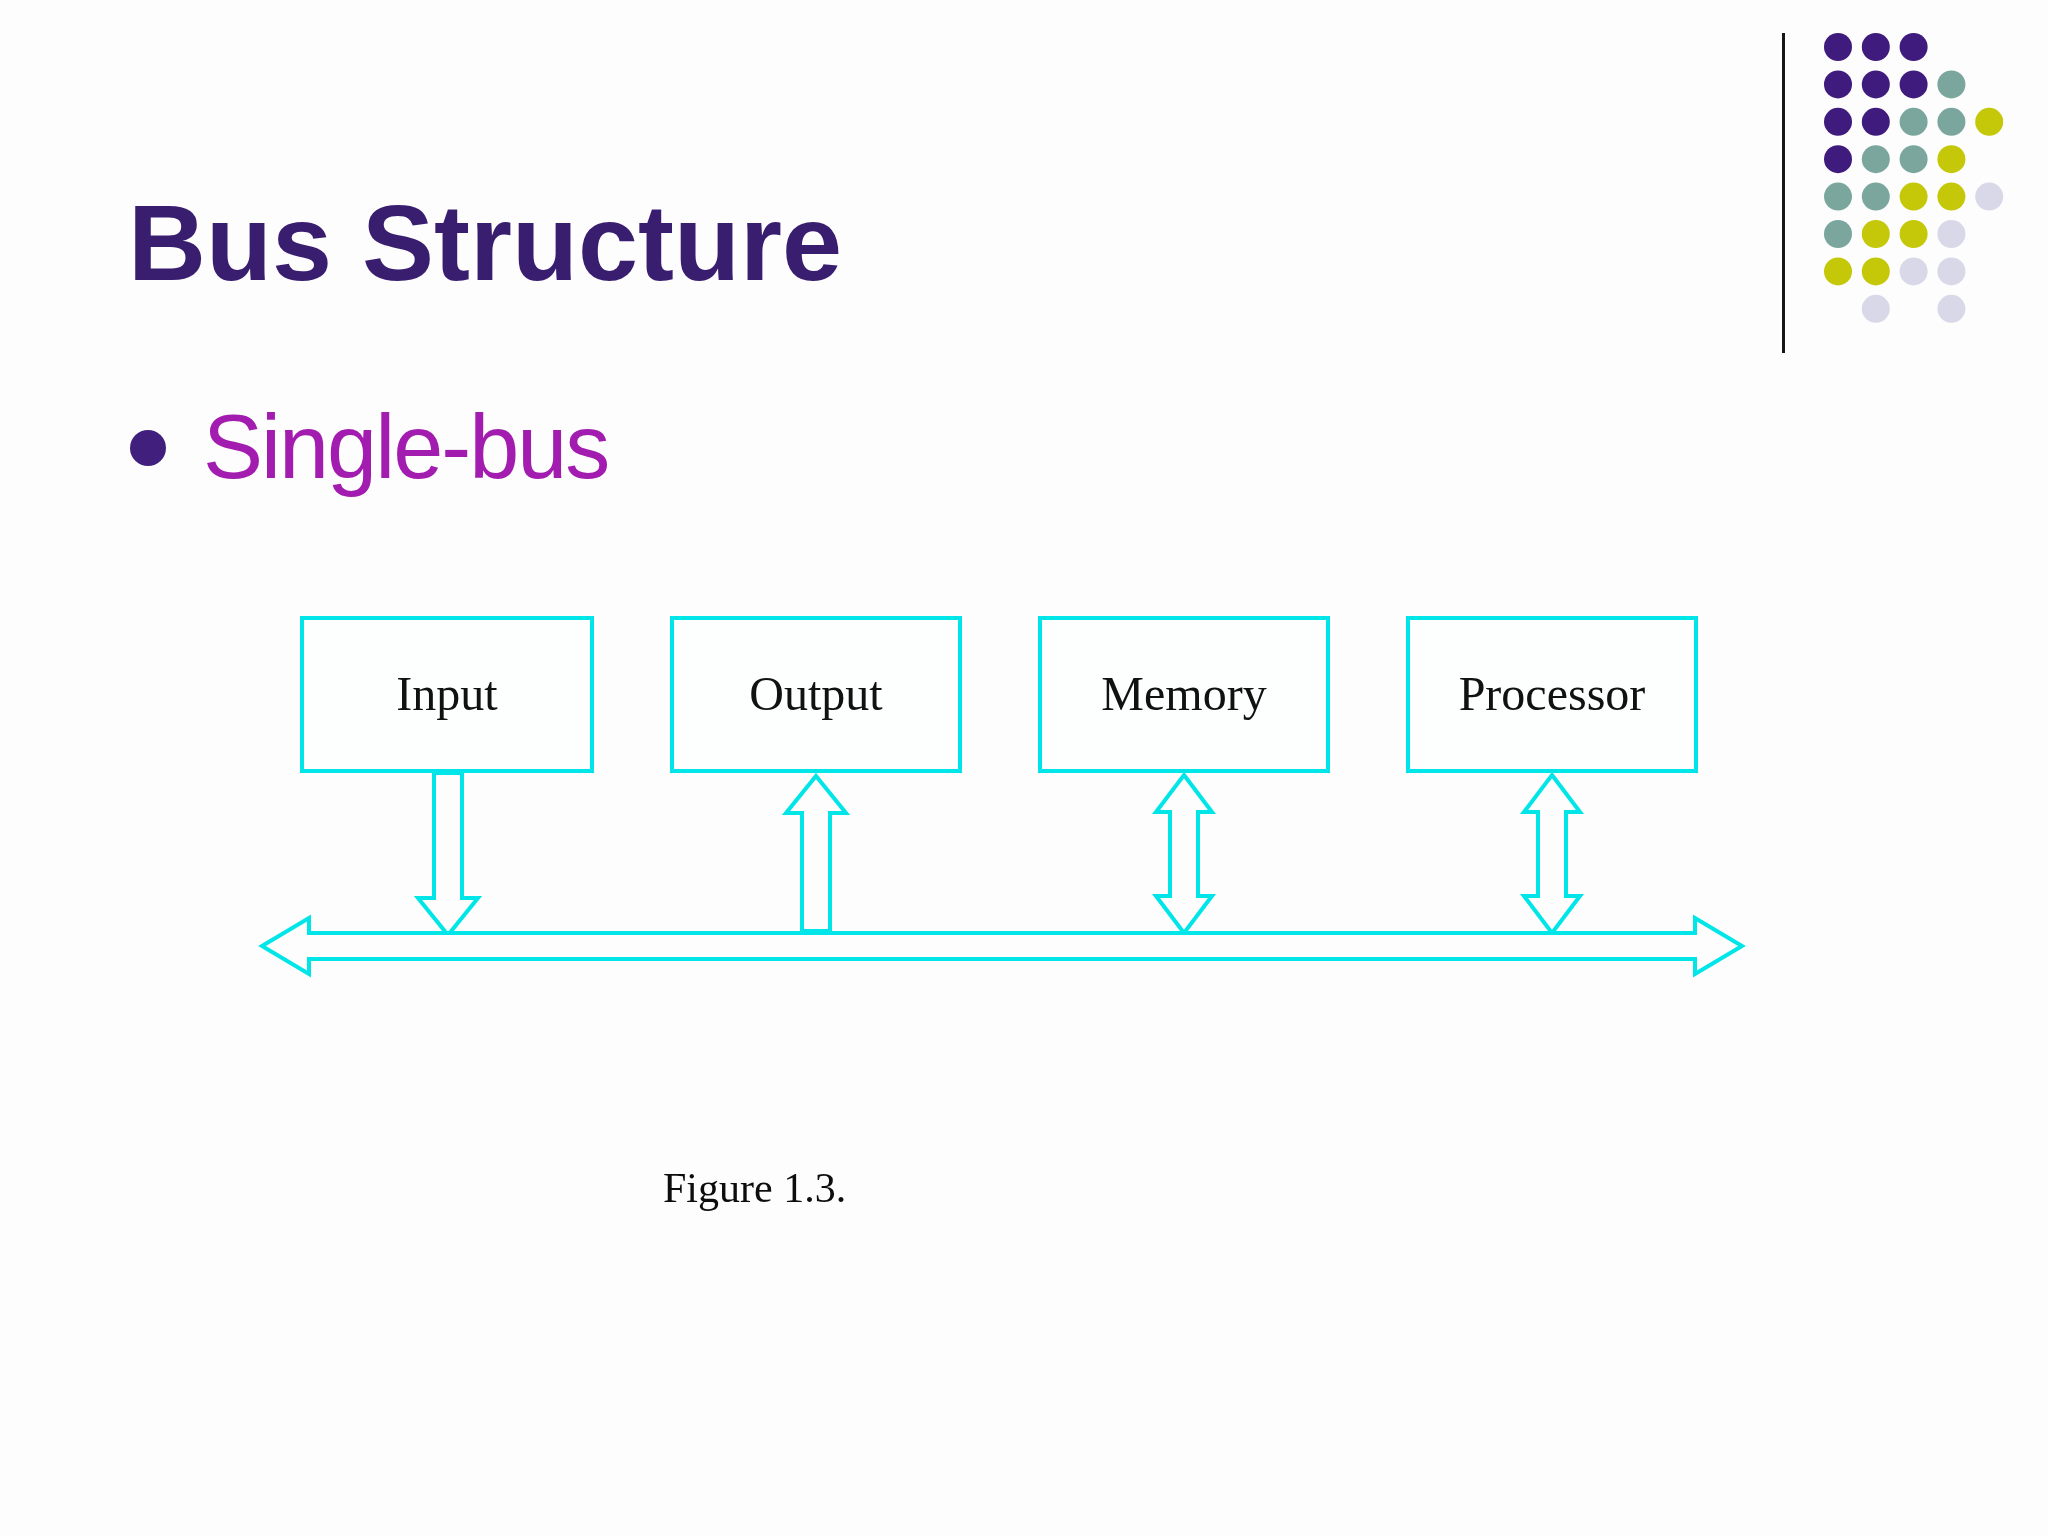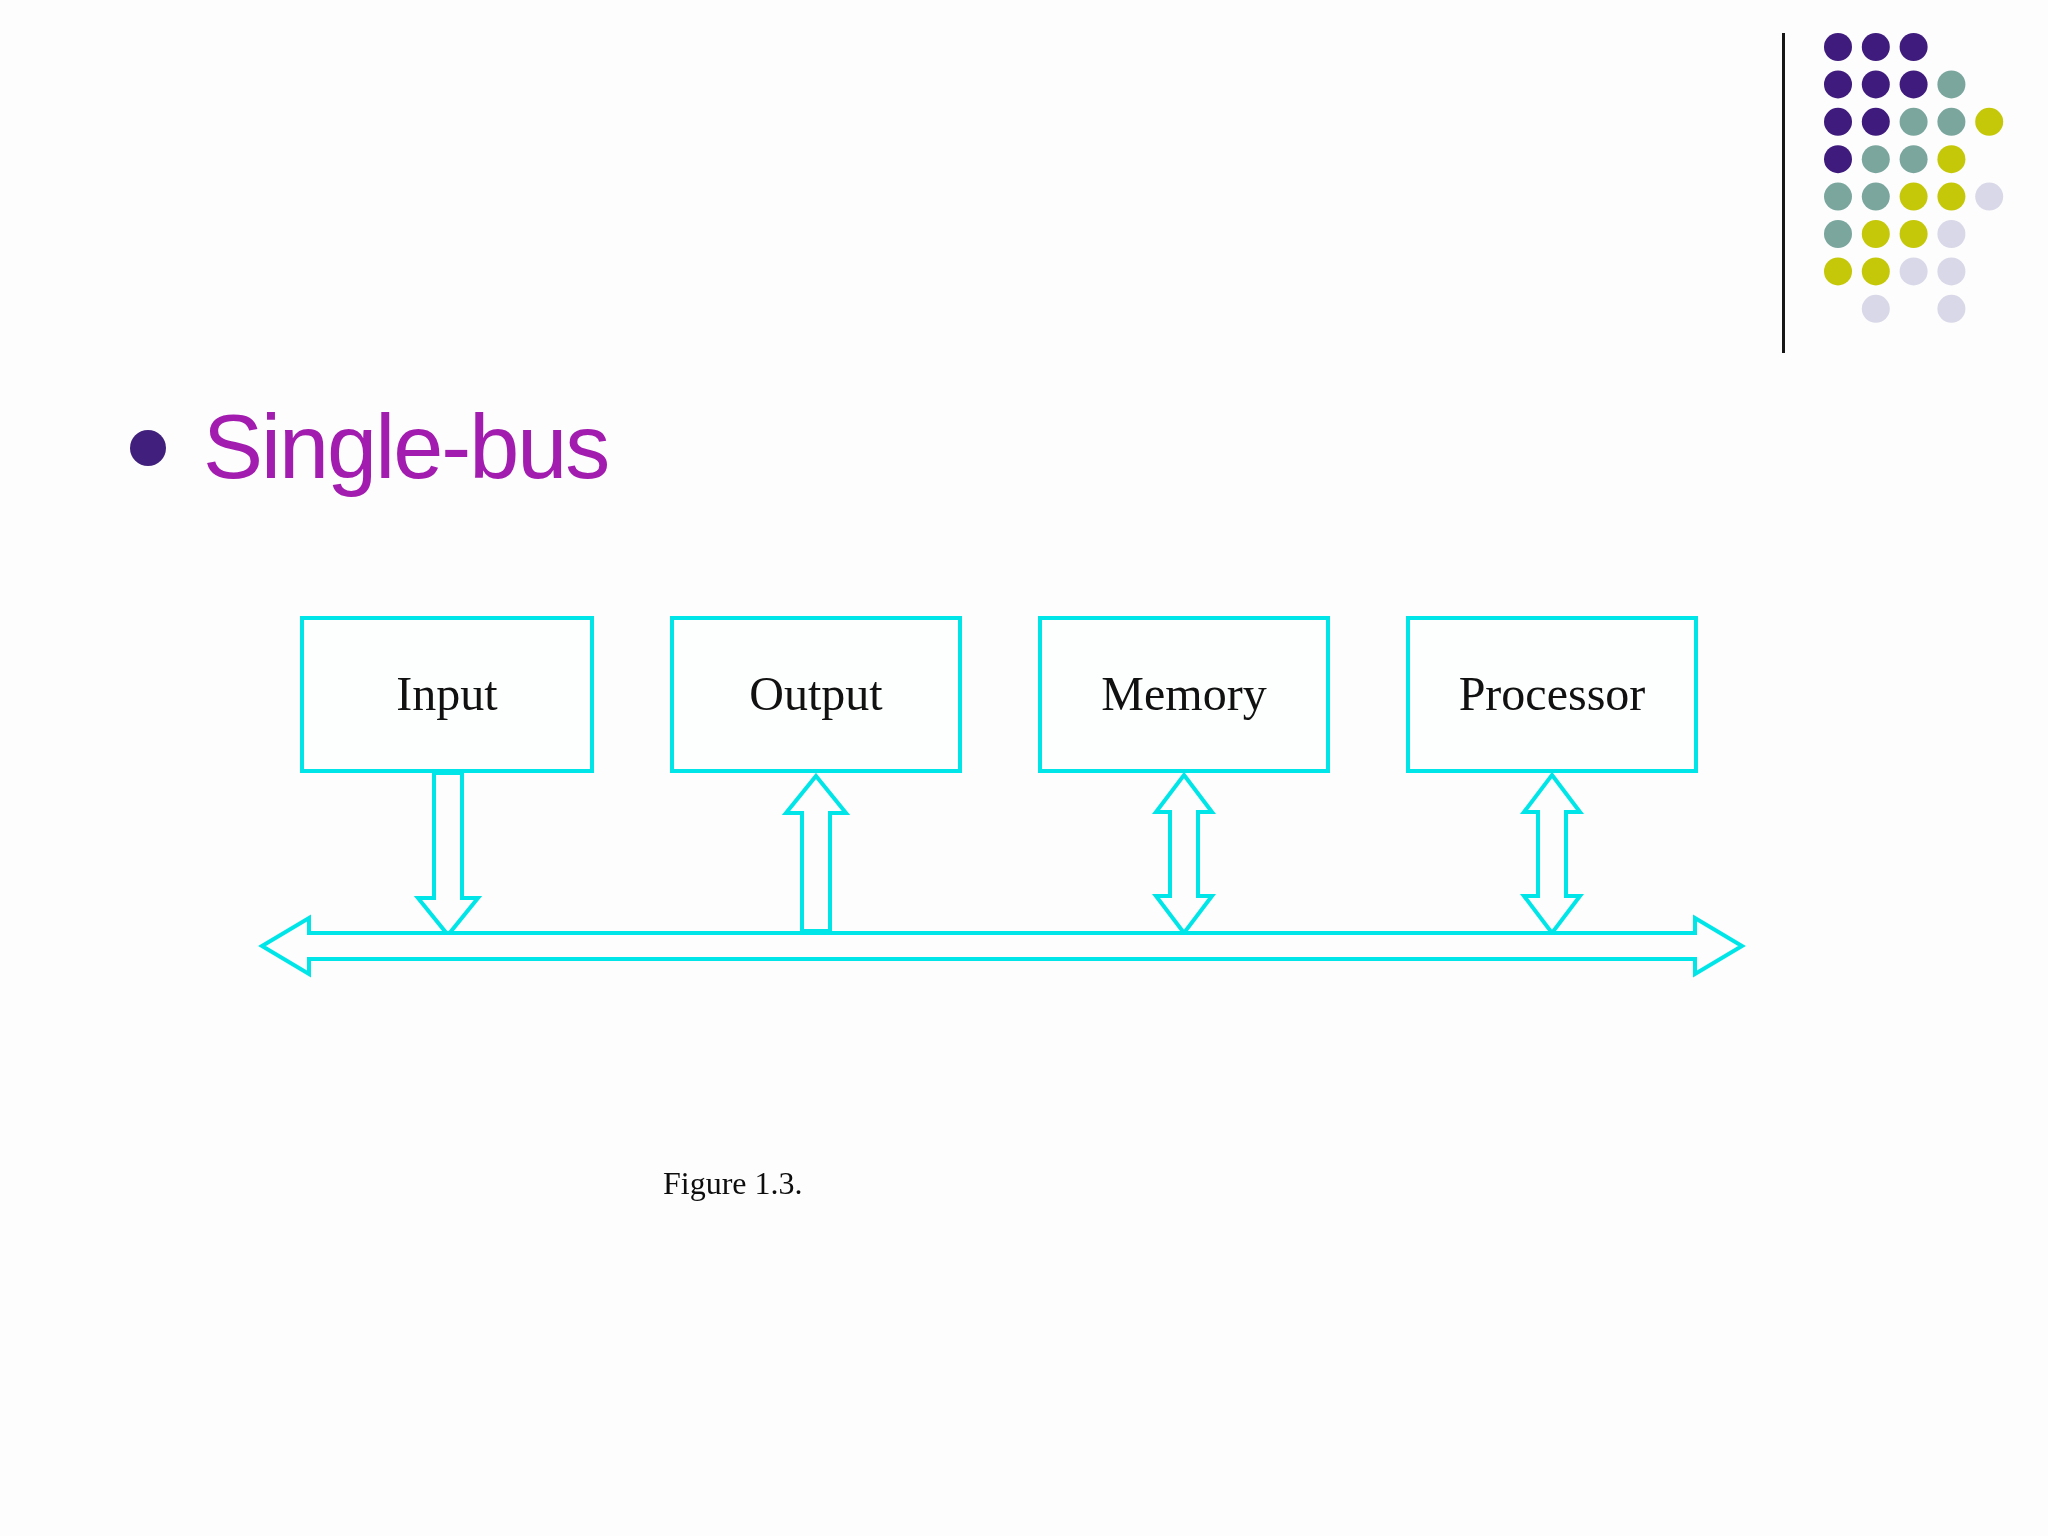--- a/index.html
+++ b/index.html
@@ -62,32 +62,33 @@
     font-size: 48px;
     fill: #111111;
     text-anchor: middle;
   }
   .figure-caption {
     position: absolute;
     left: 663px; top: 1167px;
     display: flex;
     gap: 72px;
     font-family: "Liberation Serif", "DejaVu Serif", serif;
-    font-size: 32px;
+    font-size: 42px;
     line-height: 1;
     color: #0d0d0d;
     white-space: nowrap;
     justify-content: space-between;
   }
 </style>
 </head>
 <body>
 
 <div class="slide">
 
+  <div class="slide-title">Bus Structure</div>
 
   <div class="bullet-row">
     <div class="bullet-dot"></div>
     <div class="bullet-text">Single-bus</div>
   </div>
 
   <div class="side-line"></div>
 
   <svg class="decor-dots" viewBox="0 0 210 310" xmlns="http://www.w3.org/2000/svg">
       <circle cx="23" cy="22" r="14" fill="#3e1b7d"></circle>

